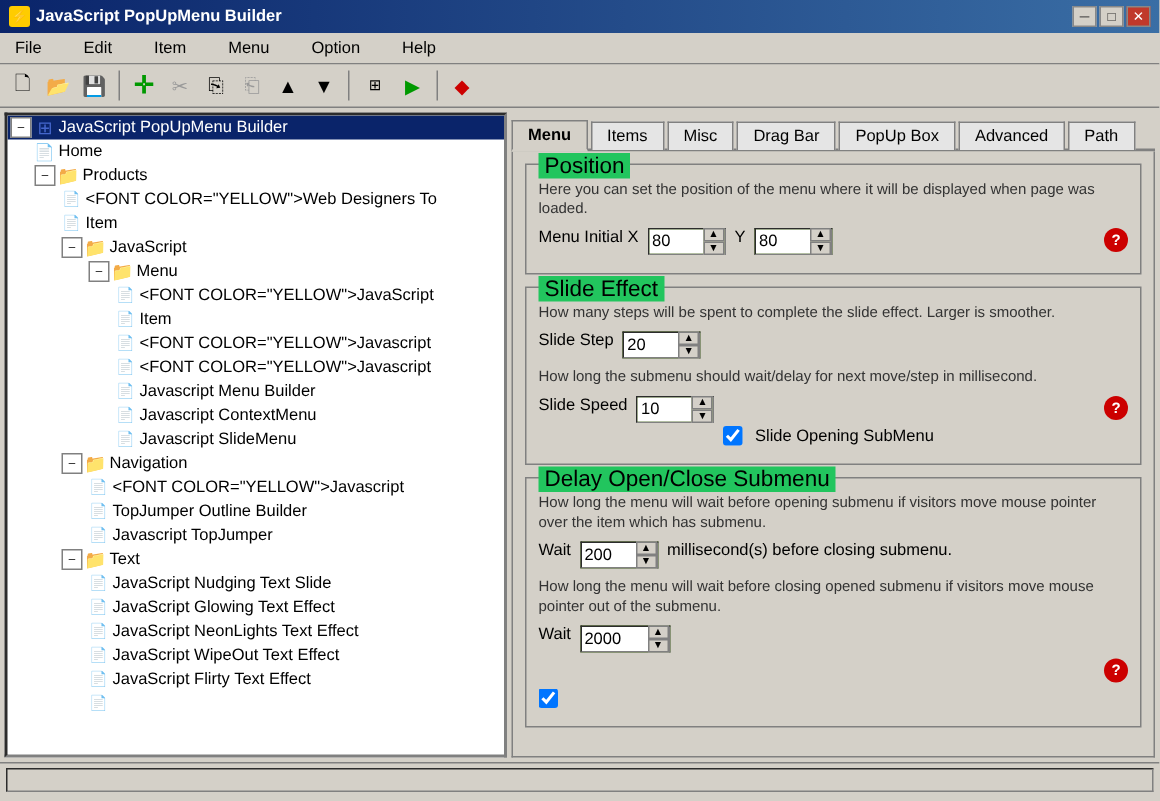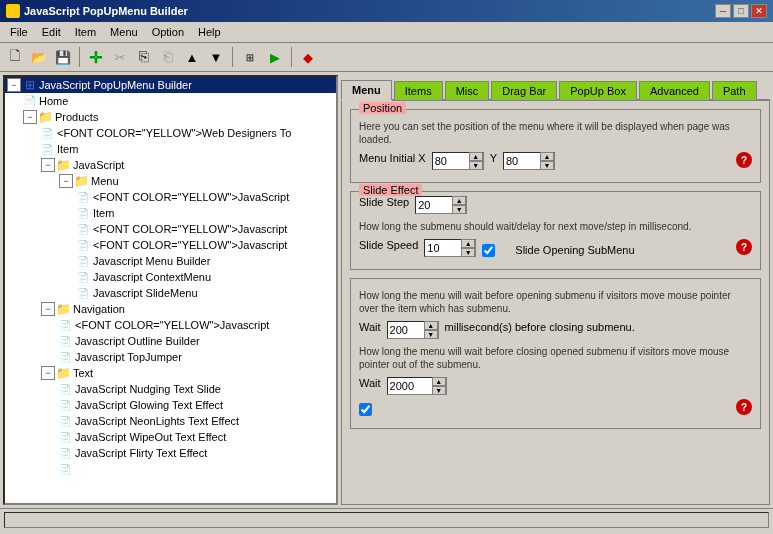--- a/index.html
+++ b/index.html
@@ -20,21 +20,21 @@
     .title-bar-buttons { display: flex; gap: 2px; }
     .title-btn { width: 16px; height: 14px; background: #d4d0c8; border: 1px solid #888; font-size: 9px; display: flex; align-items: center; justify-content: center; cursor: pointer; color: #333; }
     .title-btn.close { background: #c0392b; color: white; }
 
     
     .menu-bar {
       background: #d4d0c8;
       border-bottom: 1px solid #808080;
       padding: 2px 4px;
       display: flex;
-      gap: 2px;
+      gap: 16px;
     }
     .menu-bar-item { padding: 2px 6px; cursor: pointer; font-size: 11px; }
 
     
     .toolbar {
       background: #d4d0c8;
       border-bottom: 1px solid #808080;
       padding: 3px 4px;
       display: flex;
       align-items: center;
@@ -90,21 +90,21 @@
     
     .tabs-container {
       display: flex;
       align-items: flex-end;
       background: #d4d0c8;
       border-bottom: 2px solid #808080;
       padding-top: 3px;
     }
     .tab {
       padding: 3px 10px;
-      background: #84cc16;
+      background: #e5e5e5;
       border: 1px solid #808080;
       border-bottom: none;
       margin-right: 2px;
       cursor: pointer;
       font-size: 11px;
       position: relative;
       top: 1px;
     }
     .tab.active {
       background: #d4d0c8;
@@ -128,23 +128,23 @@
     .group-box {
       border: 1px solid #808080;
       margin-bottom: 8px;
       padding: 4px 8px 8px 8px;
       position: relative;
     }
     .group-title {
       position: absolute;
       top: -8px;
       left: 8px;
-      background: #fca5a5;
+      background: #22c55e;
       padding: 0 4px;
-      font-size: 11px;
+      font-size: 15px;
     }
 
     .group-desc {
       font-size: 10px;
       color: #333;
       margin-bottom: 6px;
       margin-top: 6px;
       line-height: 1.3;
     }
 
@@ -184,23 +184,23 @@
       font-size: 7px;
       display: flex;
       align-items: center;
       justify-content: center;
       line-height: 1;
     }
 
     .checkbox-row {
       display: flex;
       align-items: center;
-      gap: 20px;
+      gap: 8px;
       font-size: 11px;
-      margin-top: 4px;
+      margin-top: 20px;
     }
     .checkbox-row input { margin: 0; }
 
     .help-icon {
       width: 16px;
       height: 16px;
       background: #cc0000;
       border-radius: 50%;
       display: flex;
       align-items: center;
@@ -362,21 +362,21 @@
       <span class="tree-label">Navigation</span>
     </div>
 
     <div class="tree-item" style="padding-left:54px;">
       <span class="tree-icon" style="color:#888; font-size:10px;">📄</span>
       <span class="tree-label">&lt;FONT COLOR="YELLOW"&gt;Javascript</span>
     </div>
 
     <div class="tree-item" style="padding-left:54px;">
       <span class="tree-icon" style="color:#888; font-size:10px;">📄</span>
-      <span class="tree-label">Javascript Outline Builder</span>
+      <span class="tree-label">TopJumper Outline Builder</span>
     </div>
 
     <div class="tree-item" style="padding-left:54px;">
       <span class="tree-icon" style="color:#888; font-size:10px;">📄</span>
       <span class="tree-label">Javascript TopJumper</span>
     </div>
 
     <div class="tree-item" style="padding-left:36px;">
       <span class="tree-expand">−</span>
       <span class="tree-icon folder-icon">📁</span>
@@ -446,20 +446,21 @@
               <div class="spin-btn">▲</div>
               <div class="spin-btn">▼</div>
             </div>
           </div>
           <div class="help-icon">?</div>
         </div>
       </div>
 
       <div class="group-box">
         <span class="group-title">Slide Effect</span>
+        <p class="group-desc">How many steps will be spent to complete the slide effect. Larger is smoother.</p>
         <div class="field-row">
           <span class="field-label">Slide Step</span>
           <div class="spin-input">
             <input type="text" value="20" style="">
             <div class="spin-buttons">
               <div class="spin-btn">▲</div>
               <div class="spin-btn">▼</div>
             </div>
           </div>
         </div>
@@ -475,20 +476,21 @@
           </div>
           <label class="checkbox-row">
             <input type="checkbox" checked="" style="">
             <span>Slide Opening SubMenu</span>
           </label>
           <div class="help-icon">?</div>
         </div>
       </div>
 
       <div class="group-box">
+        <span class="group-title">Delay Open/Close Submenu</span>
         <p class="group-desc">How long the menu will wait before opening submenu if visitors move mouse pointer over the item which has submenu.</p>
         <div class="field-row">
           <span class="field-label">Wait</span>
           <div class="spin-input">
             <input type="text" value="200" style="">
             <div class="spin-buttons">
               <div class="spin-btn">▲</div>
               <div class="spin-btn">▼</div>
             </div>
           </div>

